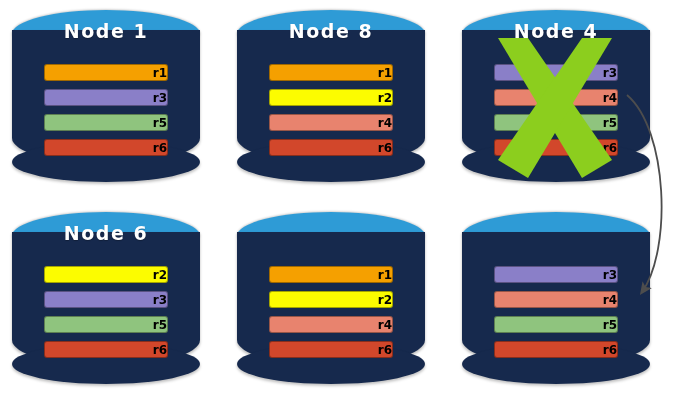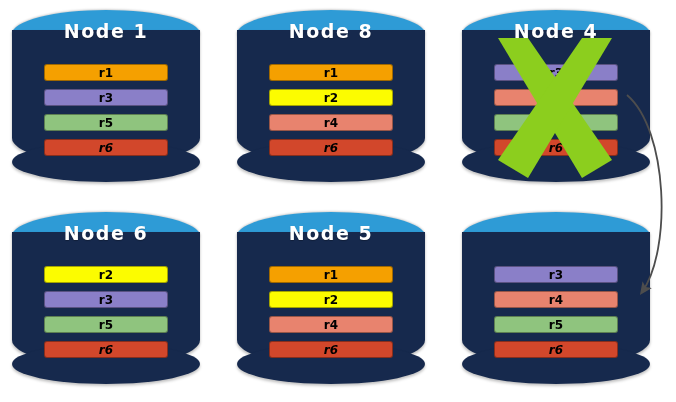--- a/index.html
+++ b/index.html
@@ -61,29 +61,29 @@
   .bars{
     position:absolute;
     left:32px; top:56px;
     width:124px;
     z-index:5;
   }
   .bar{
     height:17px;
     margin-bottom:8px;
     border-radius:3px;
-    text-align:center;
+    text-align:right;
     line-height:17px;
     font-size:12px;
     font-weight:bold;
     color:#000000;
     border:1px solid rgba(0,0,0,0.35);
     box-sizing:border-box;
   }
-  .bar:last-child{margin-bottom:10px;font-style:italic;}
+  .bar:last-child{margin-bottom:10px;}
 
   
   .x-mark{
     position:absolute;
     left:18px; top:30px;
     width:150px; height:140px;
     z-index:8;
     pointer-events:none;
   }
 
@@ -154,21 +154,20 @@
       <div class="bar" style="background-color: rgb(138, 127, 200);">r3</div>
       <div class="bar" style="background-color: rgb(143, 196, 126);">r5</div>
       <div class="bar" style="background-color: rgb(210, 71, 43);">r6</div>
     </div>
   </div>
 
   <div class="node" style="left:237px;top:210px;">
     <div class="cyl-top"></div>
     <div class="cyl-body"></div>
     <div class="cyl-bottom"></div>
-    <div class="node-label">Node 5</div>
     <div class="bars">
       <div class="bar" style="background-color: rgb(245, 160, 0);">r1</div>
       <div class="bar" style="background-color: rgb(252, 252, 0);">r2</div>
       <div class="bar" style="background-color: rgb(232, 131, 110);">r4</div>
       <div class="bar" style="background-color: rgb(210, 71, 43);">r6</div>
     </div>
   </div>
 
   <div class="node" style="left:462px;top:210px;">
     <div class="cyl-top"></div>

